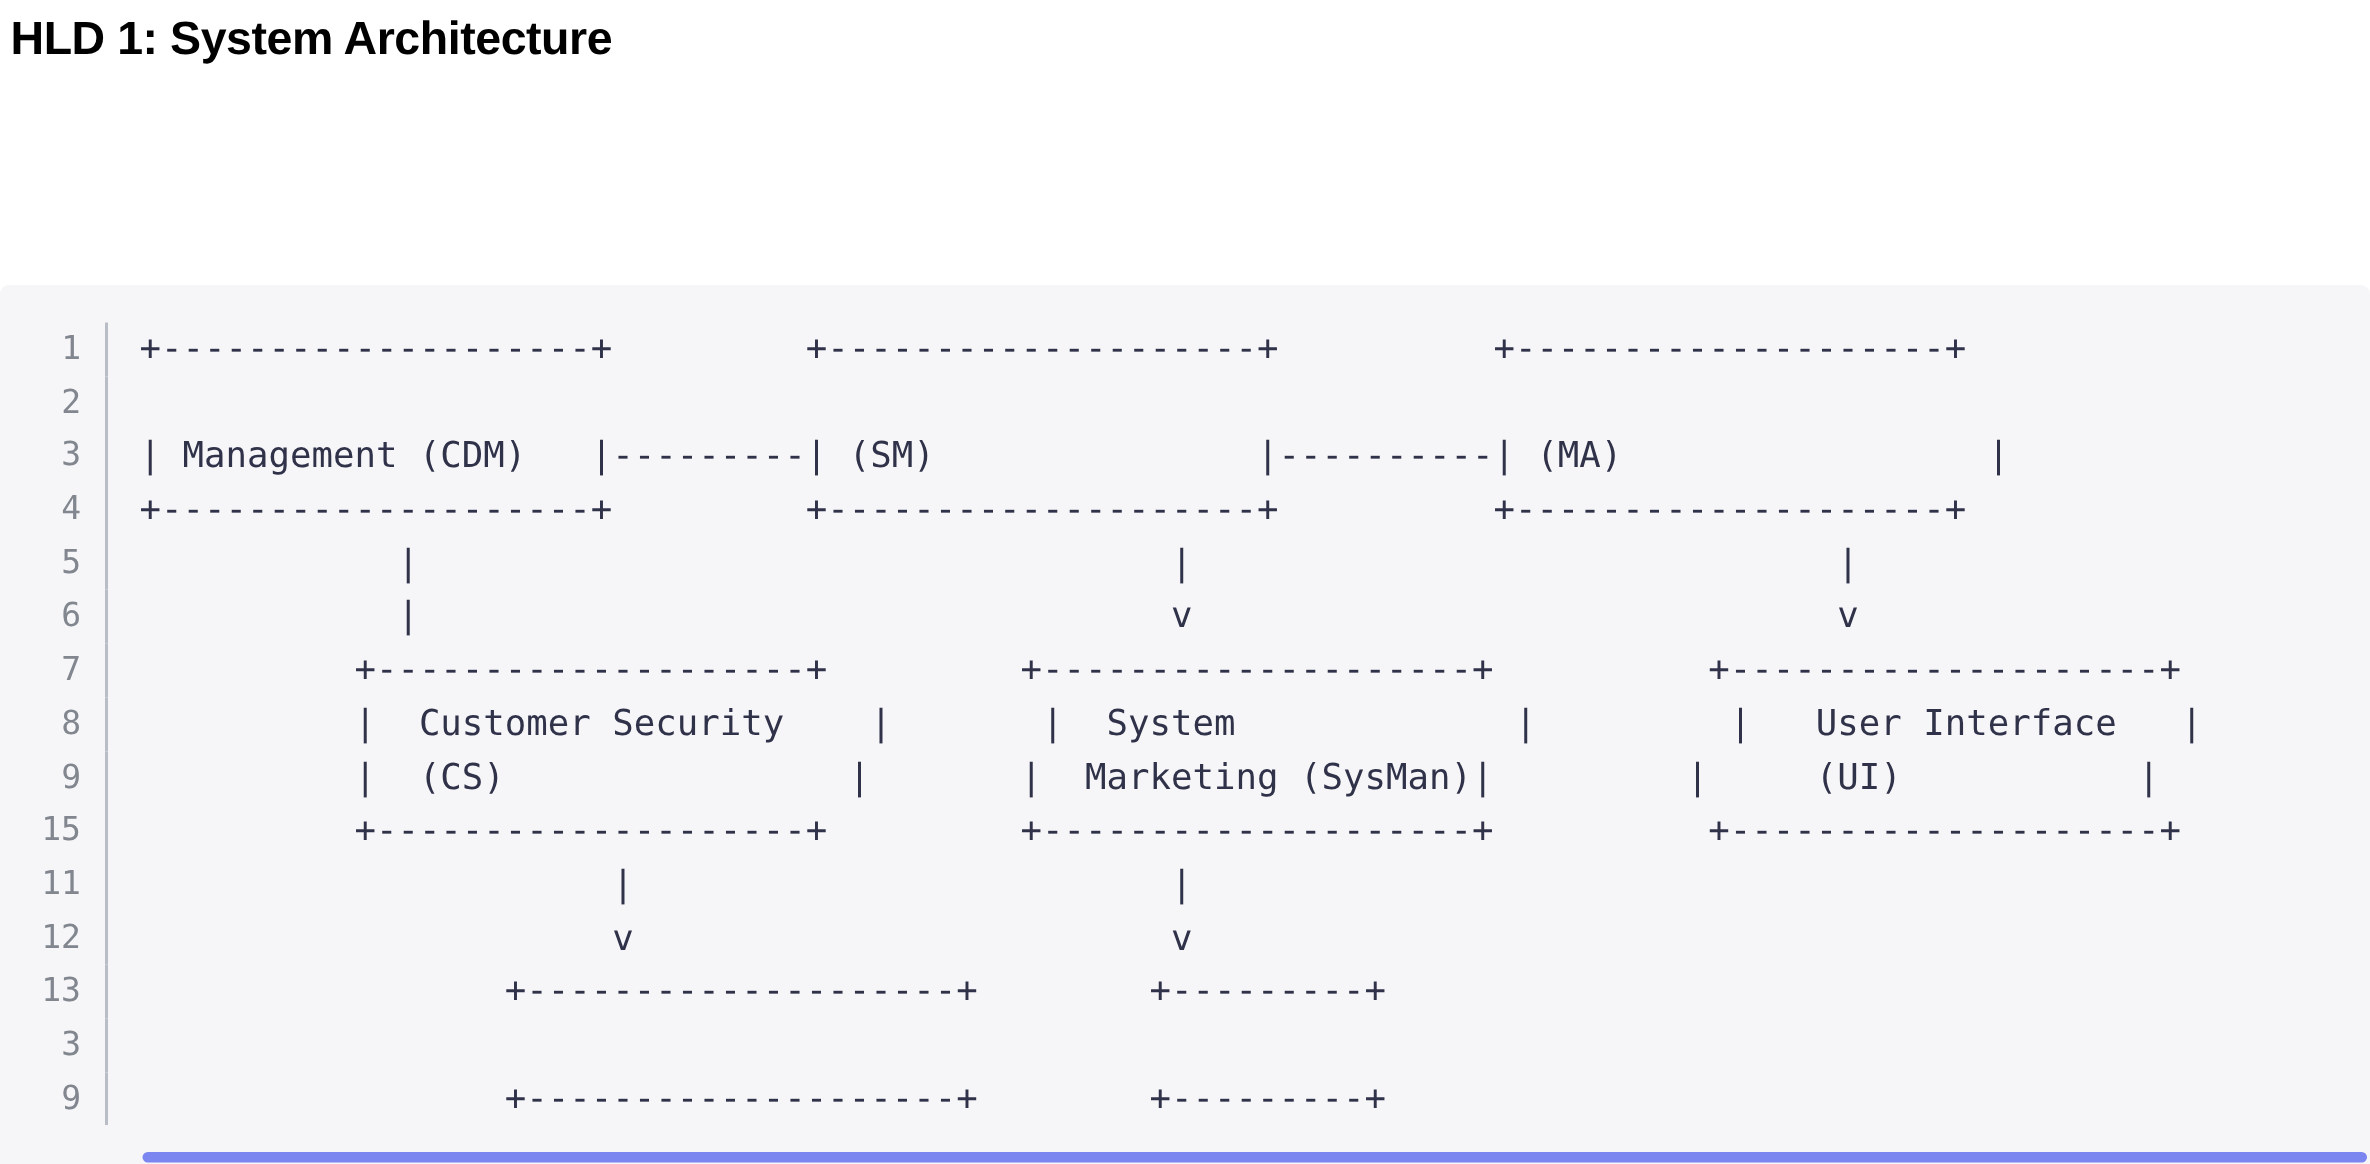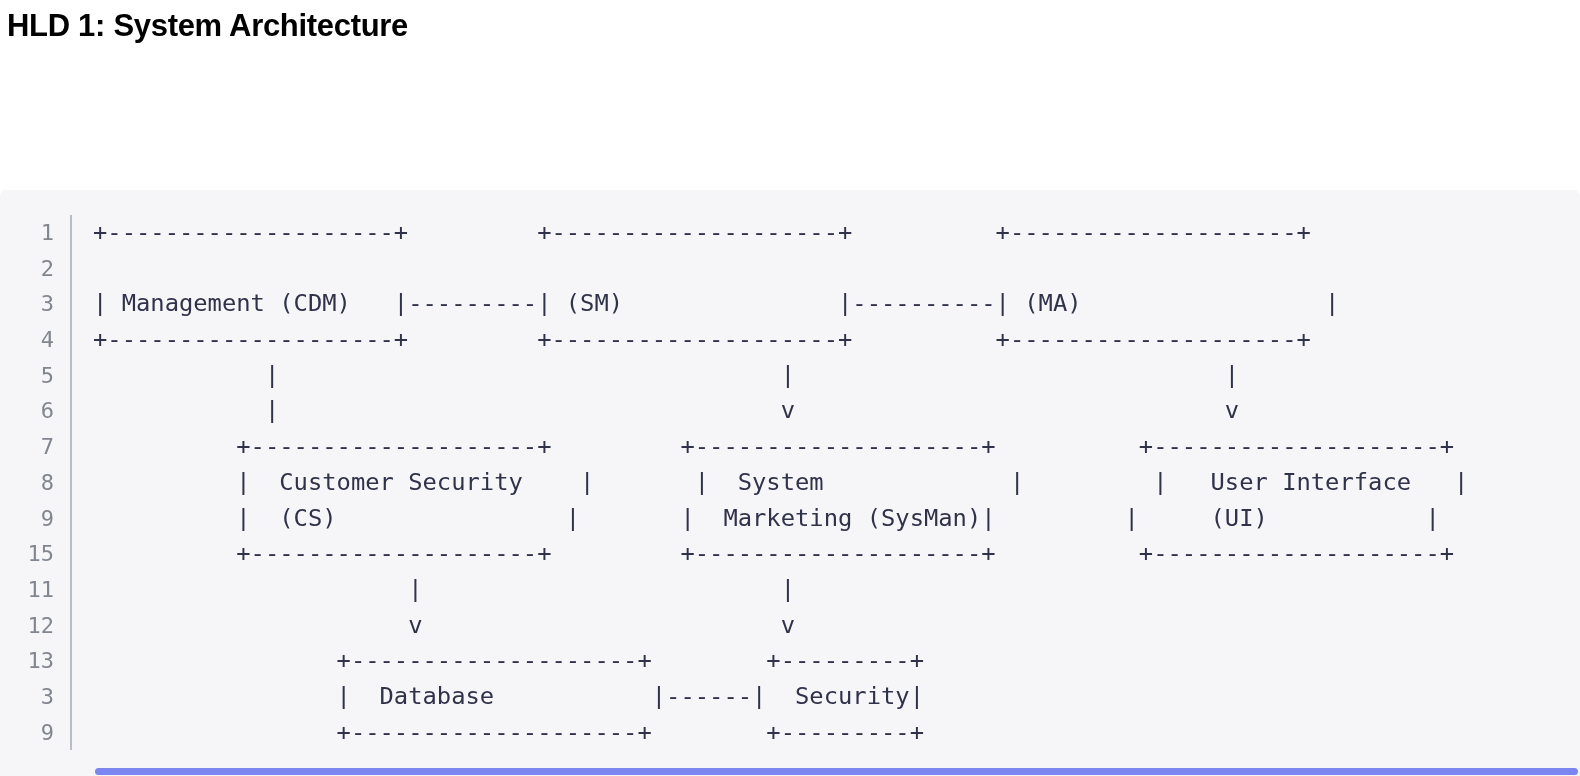--- a/index.html
+++ b/index.html
@@ -122,21 +122,20 @@
       <div class="code-row">
         <span class="gutter-cell">12</span>
         <span class="code-text">                      v                         v</span>
       </div>
       <div class="code-row">
         <span class="gutter-cell">13</span>
         <span class="code-text">                 +--------------------+        +---------+</span>
       </div>
       <div class="code-row">
         <span class="gutter-cell">3</span>
-        <span class="code-text">                 |  Database           |------|  Security|</span>
       </div>
       <div class="code-row">
         <span class="gutter-cell">9</span>
         <span class="code-text">                 +--------------------+        +---------+</span>
       </div>
     </div>
   <div class="h-scrollbar-thumb"></div>
 </div>
 
 </body></html>

